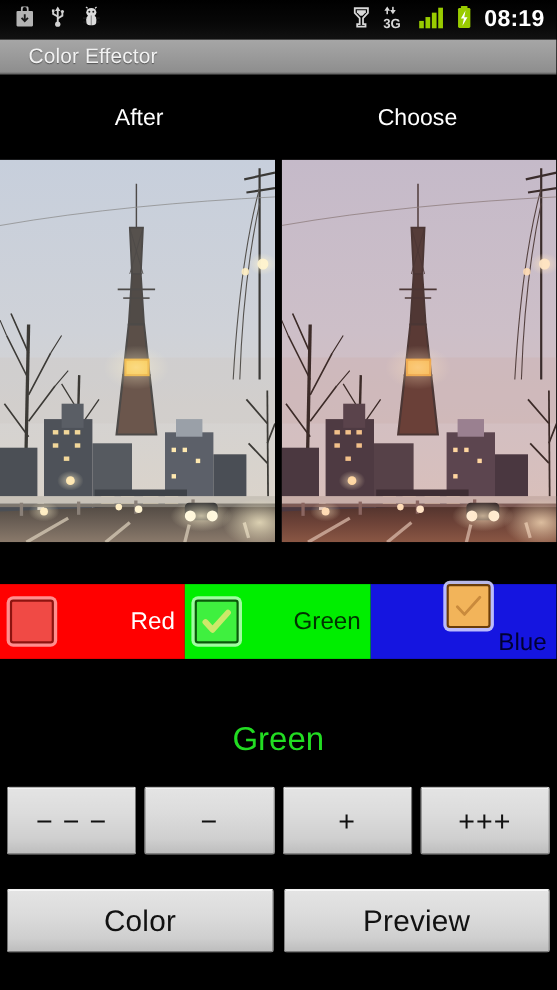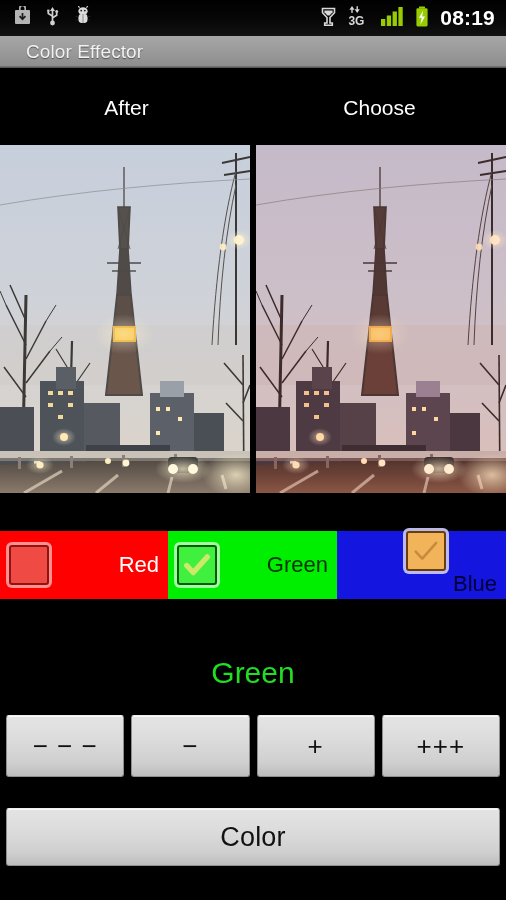--- a/index.html
+++ b/index.html
@@ -500,15 +500,18 @@
     </div>
     <div class="btn">
       <span class="glyph">+++</span>
     </div>
   </div>
 
   <div class="btnrow actions">
     <div class="btn">
       <span class="glyph">Color</span>
     </div>
+    <div class="btn">
+      <span class="glyph">Preview</span>
+    </div>
   </div>
 
 </div>
 
 </body></html>

